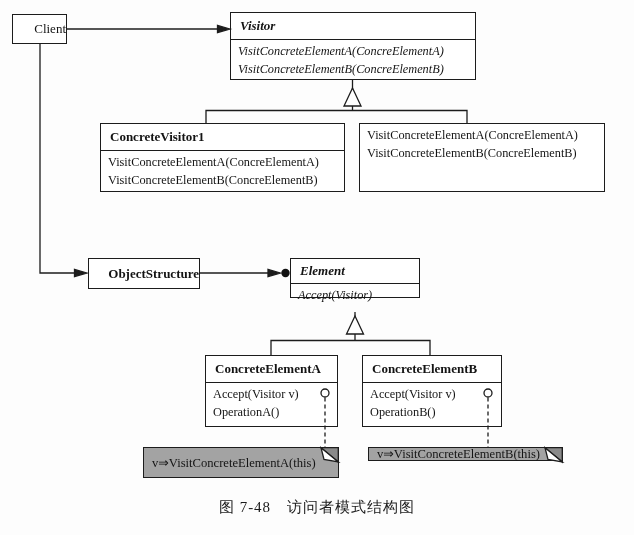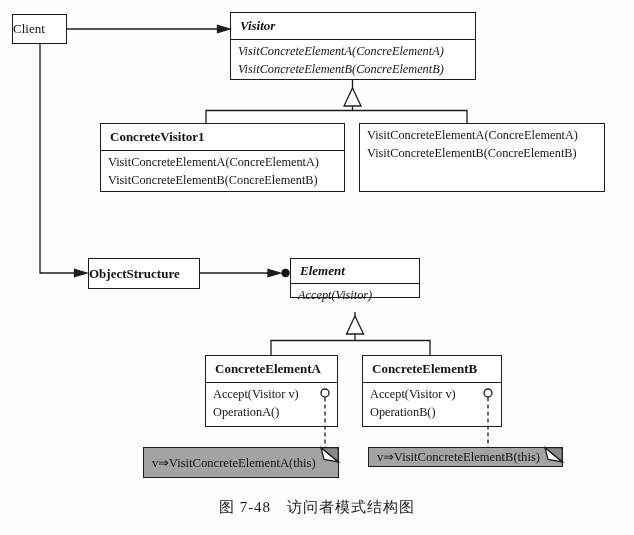--- a/index.html
+++ b/index.html
@@ -10,21 +10,21 @@
   .uml-box{
     position:absolute;background:#ffffff;border:1.4px solid #1c1c1c;box-sizing:border-box;
   }
   .uml-title{
     display:flex;align-items:center;padding:0 9px;font-weight:bold;font-size:13px;
     border-bottom:1.4px solid #1c1c1c;box-sizing:border-box;white-space:nowrap;
   }
   .uml-methods{
     padding:3px 0 0 7px;font-size:12.3px;line-height:17.5px;white-space:nowrap;
   }
-  .single{display:flex;align-items:center;justify-content:flex-start;font-size:13px;white-space:nowrap;}
+  .single{display:flex;align-items:center;justify-content:flex-end;font-size:13px;white-space:nowrap;}
   .bold{font-weight:bold;}
   .ital{font-style:italic;}
   .note-box{
     position:absolute;background:#a3a3a3;border:1.4px solid #1c1c1c;box-sizing:border-box;
     display:flex;align-items:center;padding-left:8px;font-size:12.6px;white-space:nowrap;
   }
   #connector-layer{position:absolute;left:0;top:0;pointer-events:none;}
   #caption{
     position:absolute;left:0;top:498px;width:634px;text-align:center;
     font-size:15px;letter-spacing:1px;color:#1a1a1a;
@@ -90,21 +90,21 @@
     <div class="uml-methods">
       <div>Accept(Visitor v)</div>
       <div>OperationB()</div>
     </div>
   </div>
 
   <div class="note-box" style="left:143px;top:447px;width:196px;height:31px">
     <span>v⇒VisitConcreteElementA(this)</span>
   </div>
 
-  <div class="note-box" style="left:368px;top:447px;width:195px;height:20px">
+  <div class="note-box" style="left:368px;top:447px;width:195px;height:14px">
     <span>v⇒VisitConcreteElementB(this)</span>
   </div>
 
   <svg id="connector-layer" width="634" height="535" viewBox="0 0 634 535">
     <g stroke="#1c1c1c" stroke-width="1.3" fill="none">
 
       <g>
         <line x1="67" y1="29" x2="219" y2="29"></line>
         <polygon points="230,29 217.5,25.4 217.5,32.6" fill="#1c1c1c"></polygon>
       </g>

